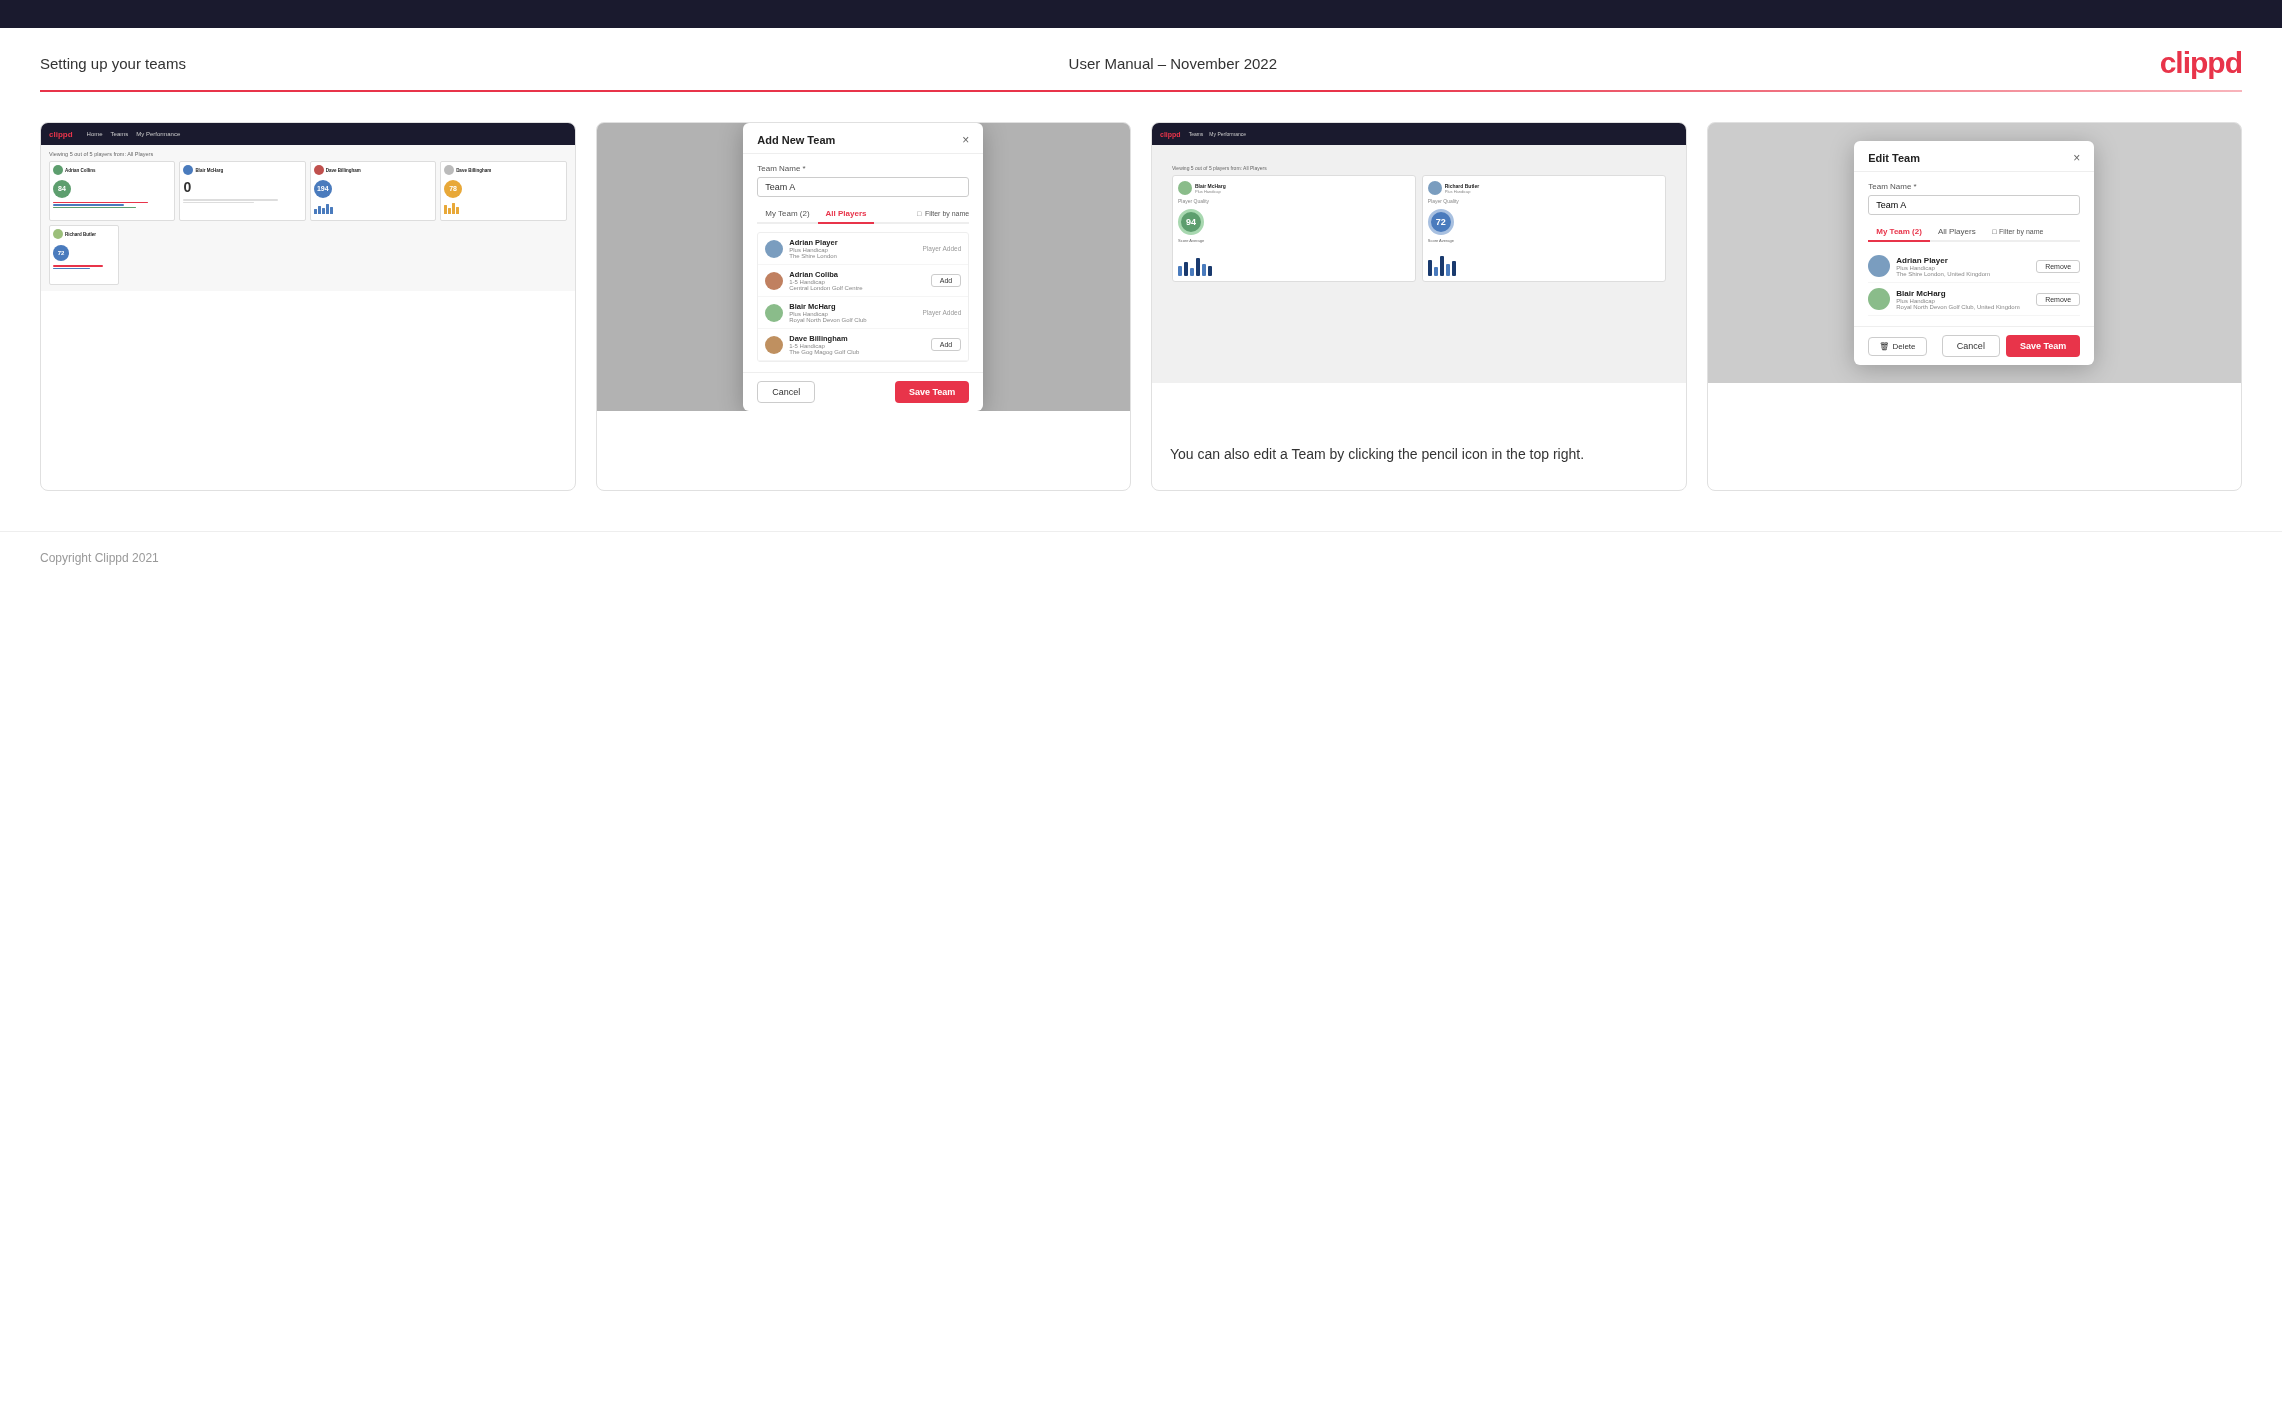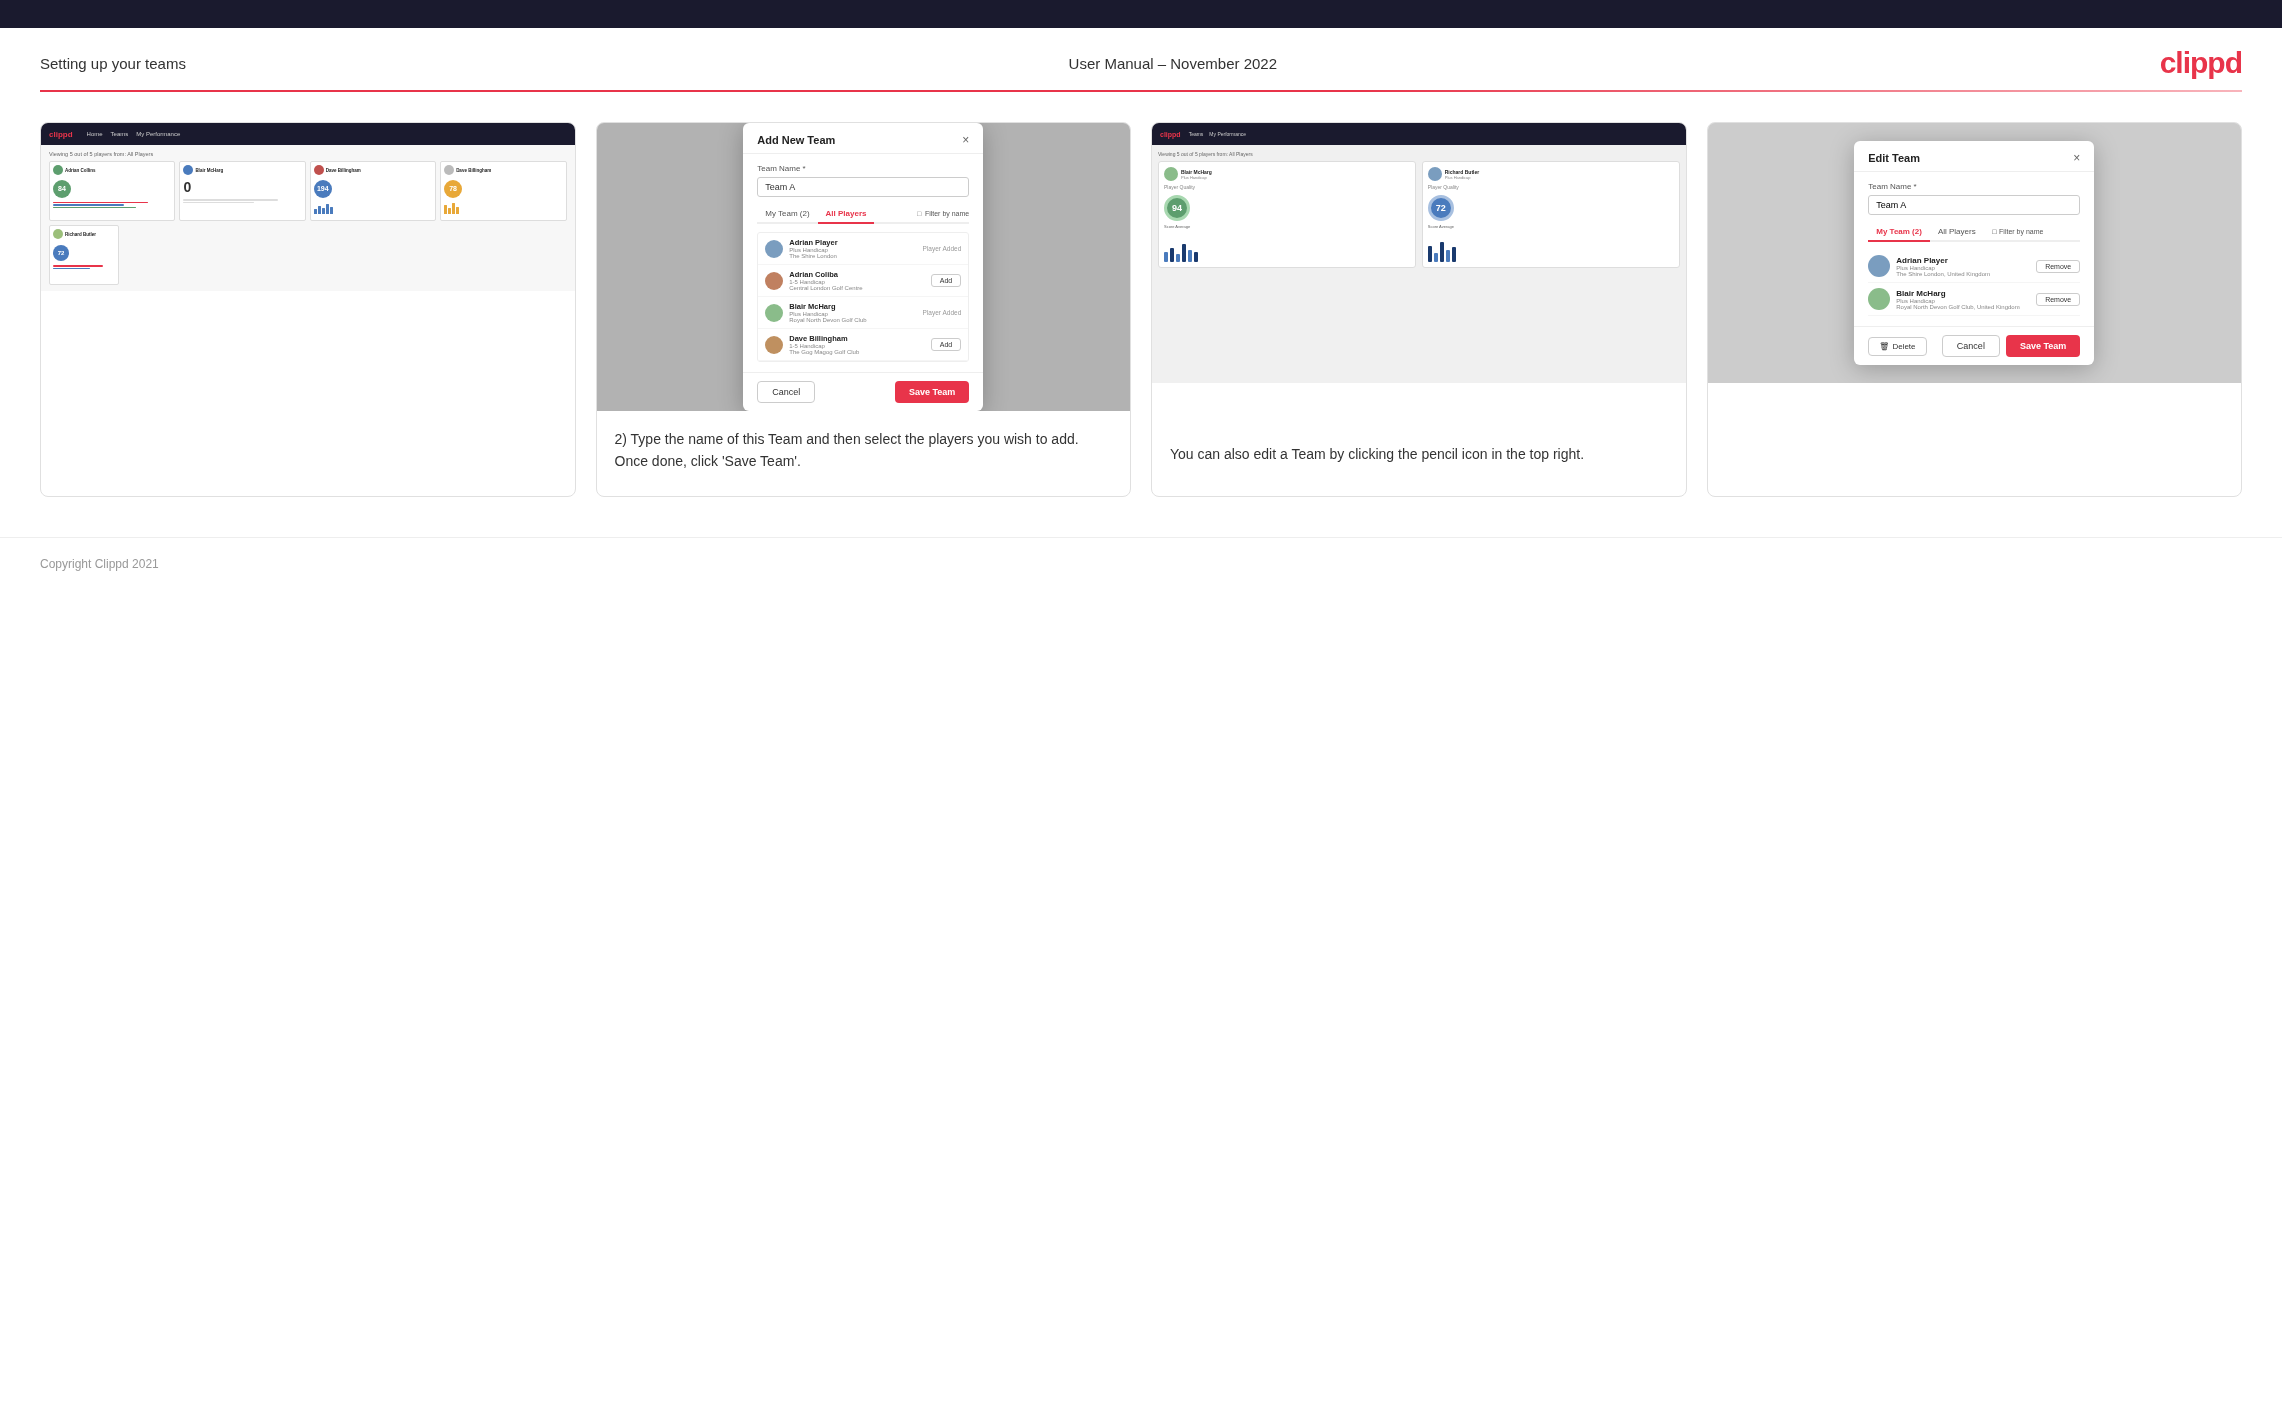--- a/index.html
+++ b/index.html
@@ -349,21 +349,21 @@
       padding: 0;
     }
     .ss3-topbar {
       background: #1a1a2e;
       height: 22px;
       display: flex;
       align-items: center;
       padding: 0 8px;
     }
     .ss3-content {
-      padding: 6px;
+      padding: 20px;
     }
     .ss3-players-row {
       display: flex;
       gap: 6px;
     }
     .ss3-player-card {
       background: #fff;
       border: 0.5px solid #ddd;
       border-radius: 3px;
       padding: 5px;
@@ -698,21 +698,20 @@
                 <button class="dialog-add-btn">Add</button>
               </div>
             </div>
           </div>
           <div class="dialog-footer">
             <button class="btn-cancel">Cancel</button>
             <button class="btn-save">Save Team</button>
           </div>
         </div>
       </div>
-      <div class="card-text">2) Type the name of this Team and then select the players you wish to add.  Once done, click 'Save Team'.</div>
     </div>
 
     <div class="card">
       <div class="card-screenshot screenshot3">
         <div class="ss3-topbar">
           <span style="color:#e8344a;font-size:7px;font-weight:700">clippd</span>
           <div style="display:flex;gap:6px;margin-left:8px">
             <span style="color:#ccc;font-size:5px">Teams</span>
             <span style="color:#ccc;font-size:5px">My Performance</span>
           </div>

